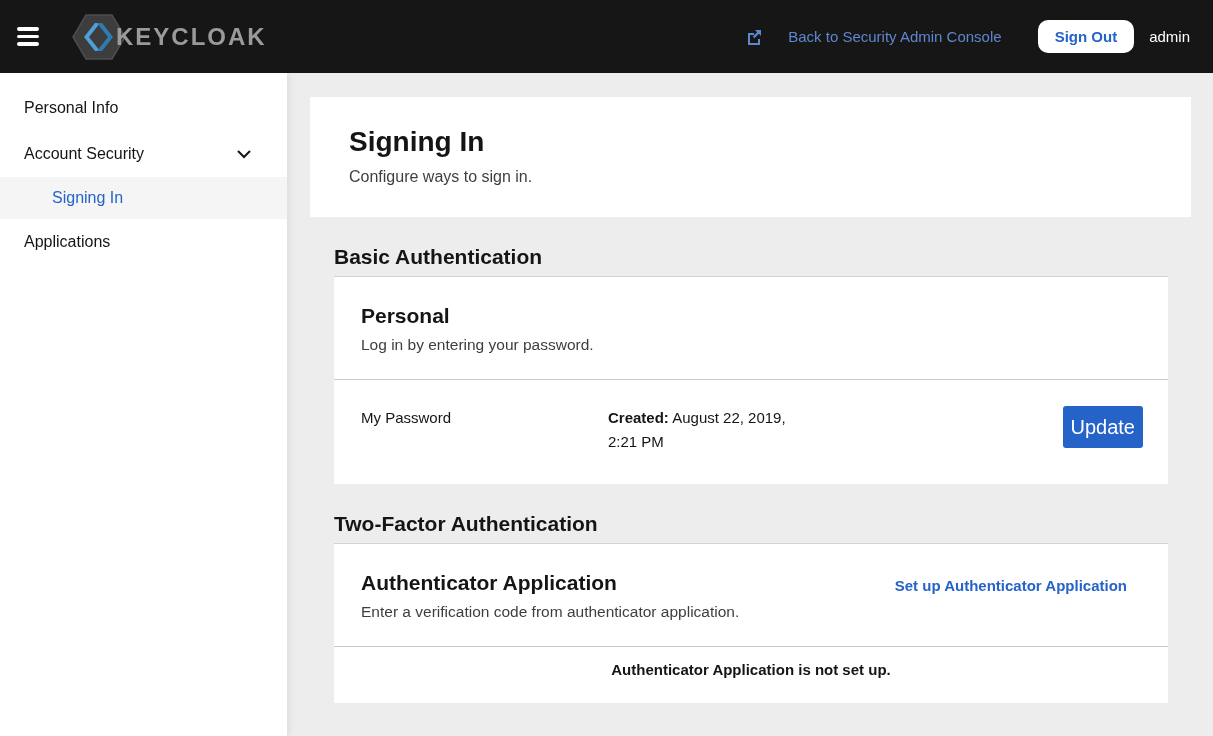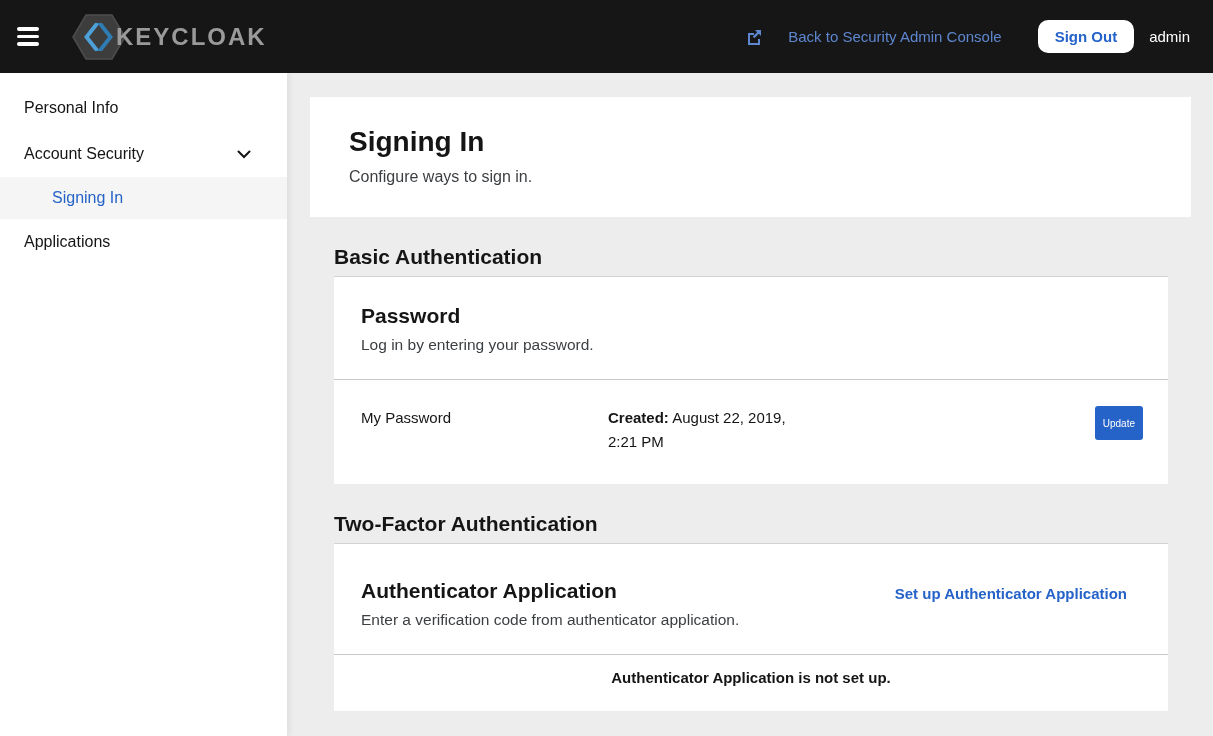--- a/index.html
+++ b/index.html
@@ -69,35 +69,35 @@
 
   .header-card { background: #ffffff; padding: 29px 39px 31px; }
   .page-title { margin: 0; font-size: 28px; font-weight: 700; color: #151515; }
   .page-subtitle { margin: 10px 0 0; font-size: 16px; color: #3c3f42; }
 
   .section { margin: 28px 23px 0 24px; }
   .section-heading { margin: 0 0 7px; font-size: 21px; font-weight: 700; color: #151515; }
   .section-rule { height: 1px; background: #d2d2d2; }
   .card { background: #ffffff; }
   .card-head { padding: 27px 41px 25px 27px; }
-  .card-head-top { display: flex; align-items: flex-start; justify-content: space-between; margin-top: 8px; }
+  .card-head-top { display: flex; align-items: flex-start; justify-content: space-between; }
   .card-title { margin: 0; font-size: 21px; font-weight: 700; color: #151515; }
   .card-desc { margin: 8px 0 0; font-size: 15.5px; color: #3c3f42; }
   .card-divider { height: 1px; background: #c9c9c9; }
 
   .pw-row { display: flex; align-items: flex-start; padding: 26px 25px 30px 27px; }
   .pw-label { width: 247px; font-size: 15px; color: #151515; padding-top: 3px; }
   .pw-created { width: 190px; font-size: 15px; color: #151515; line-height: 24px; }
   .pw-created b { font-weight: 700; }
   .pw-spacer { flex: 1; }
   .update-btn {
     background: #2563c9; color: #ffffff;
     border: none; border-radius: 3px;
-    font-family: inherit; font-size: 10px;
-    padding: 8px 8px; height: 34px; cursor: pointer;
+    font-family: inherit; font-size: 20px;
+    padding: 8px 8px; height: 42px; cursor: pointer;
   }
   .setup-link {
     color: #2563c9; font-size: 15px; font-weight: 700;
     text-decoration: none; cursor: pointer; padding-top: 6px; white-space: nowrap;
   }
   .empty-row { padding: 14px 20px 24px; text-align: center; }
   .empty-text { font-size: 15px; font-weight: 700; color: #151515; }
 </style>
 </head>
 <body>
@@ -159,21 +159,21 @@
       <div class="header-card">
         <h1 class="page-title">Signing In</h1>
         <p class="page-subtitle">Configure ways to sign in.</p>
       </div>
 
       <section class="section">
         <h2 class="section-heading">Basic Authentication</h2>
         <div class="section-rule"></div>
         <div class="card">
           <div class="card-head">
-            <h3 class="card-title">Password</h3>
+            <h3 class="card-title">Personal</h3>
             <p class="card-desc">Log in by entering your password.</p>
           </div>
           <div class="card-divider"></div>
           <div class="pw-row">
             <div class="pw-label">My Password</div>
             <div class="pw-created">
               <b>Created:</b>
               <span>August 22, 2019, 2:21 PM</span>
             </div>
             <div class="pw-spacer"></div>

